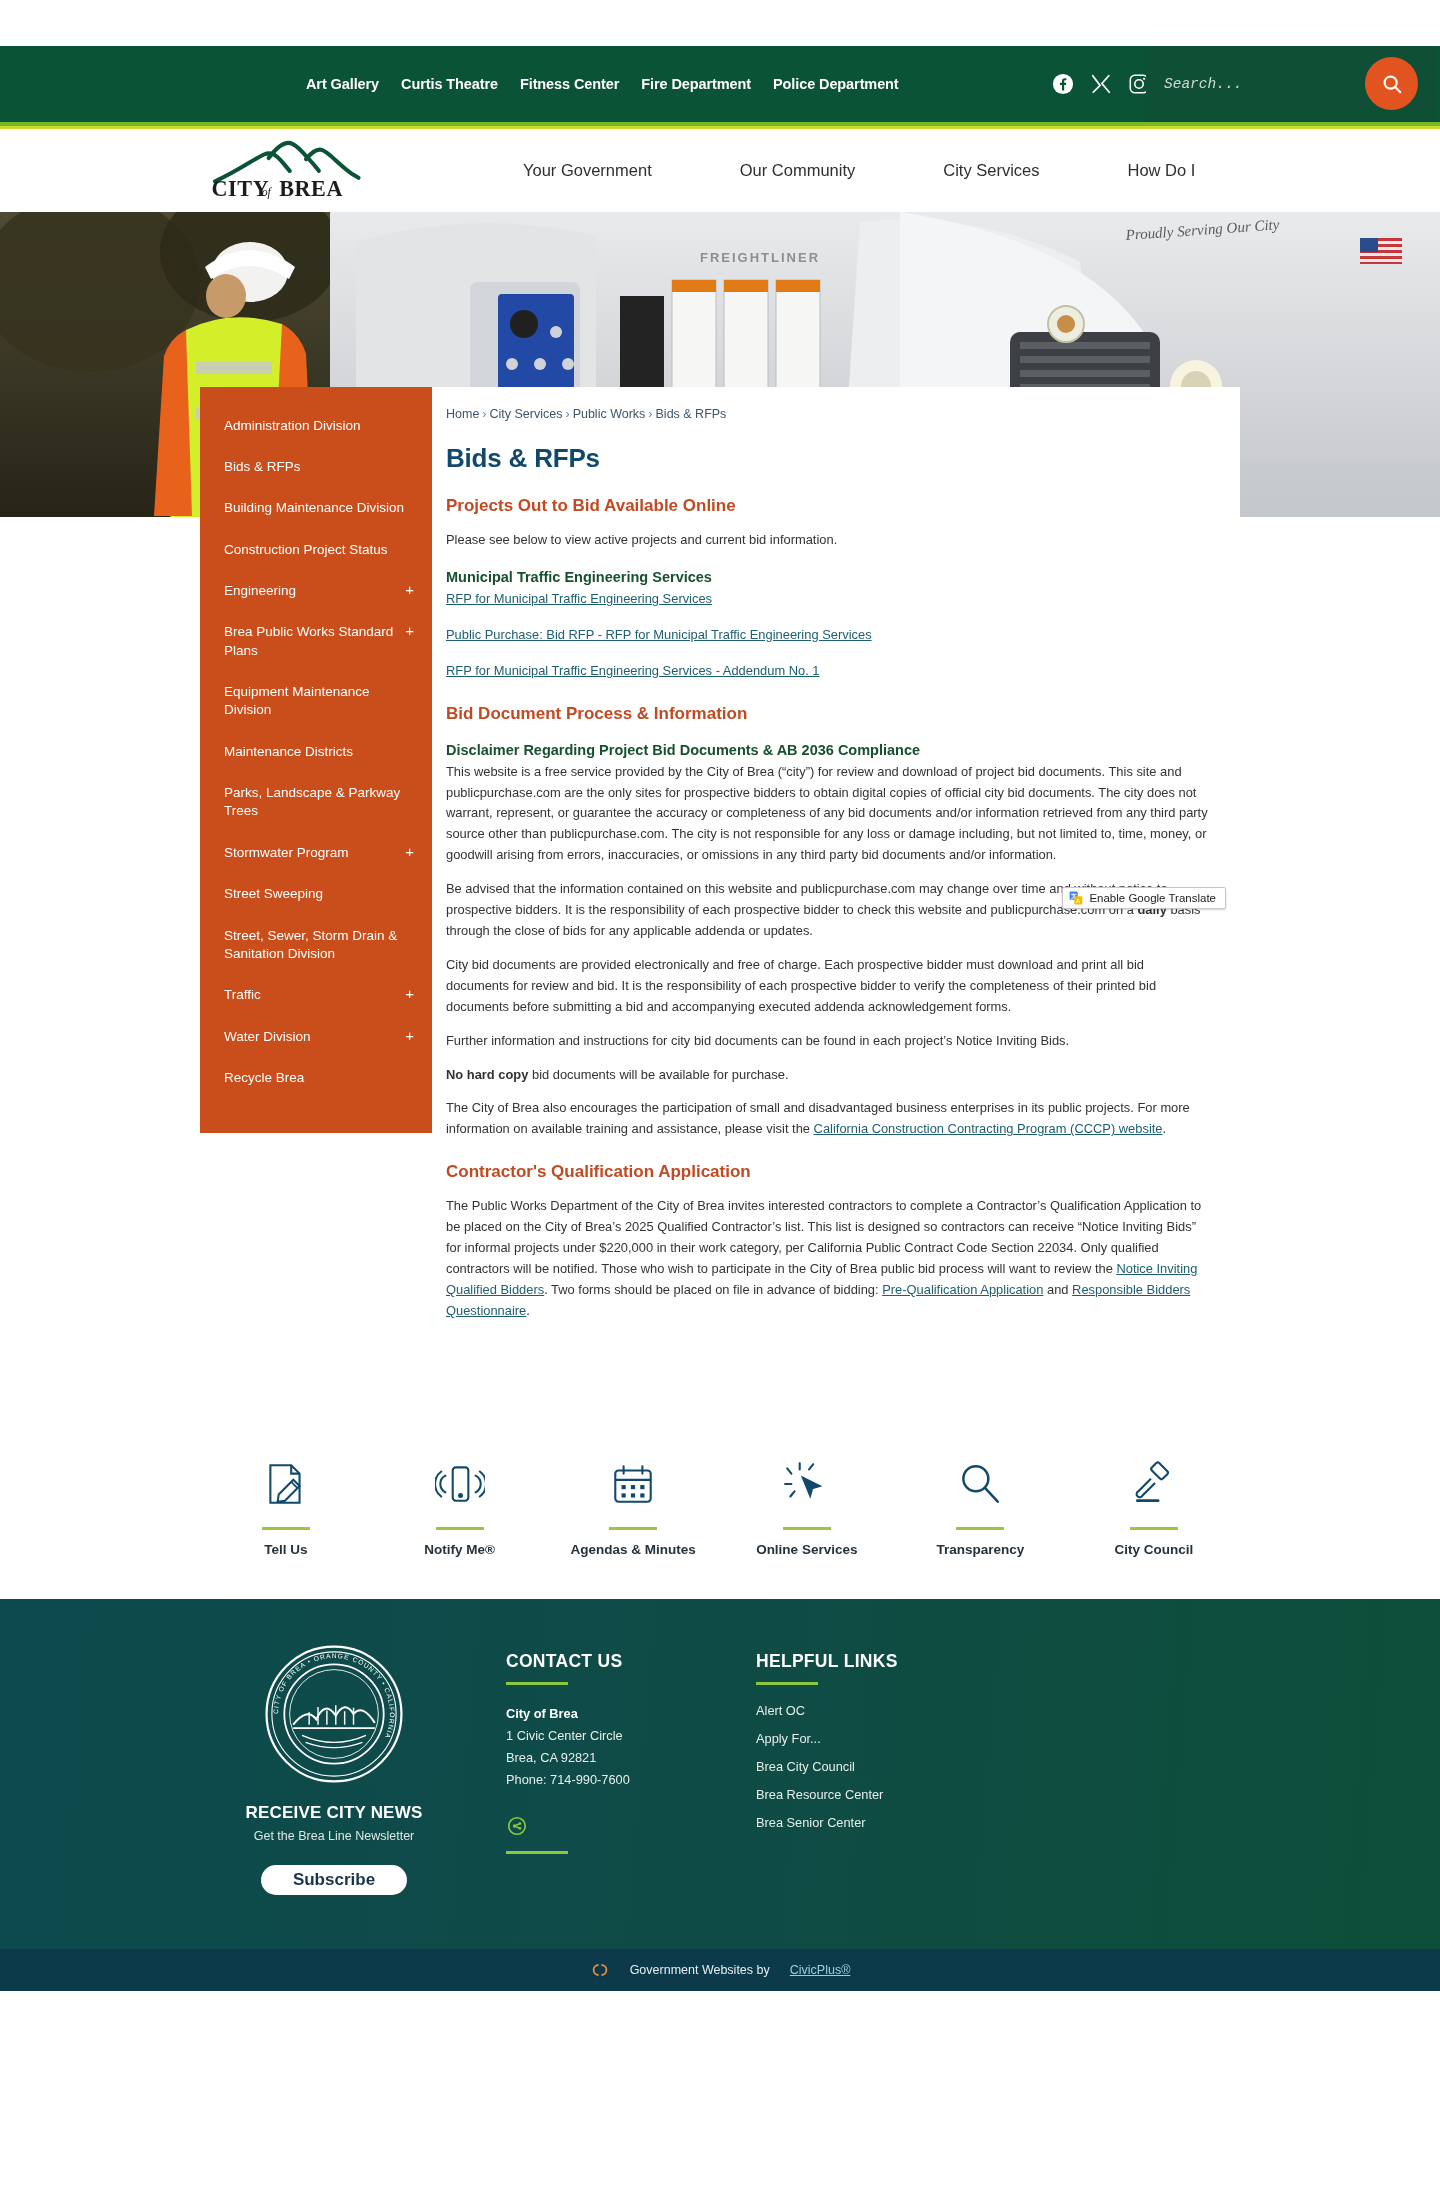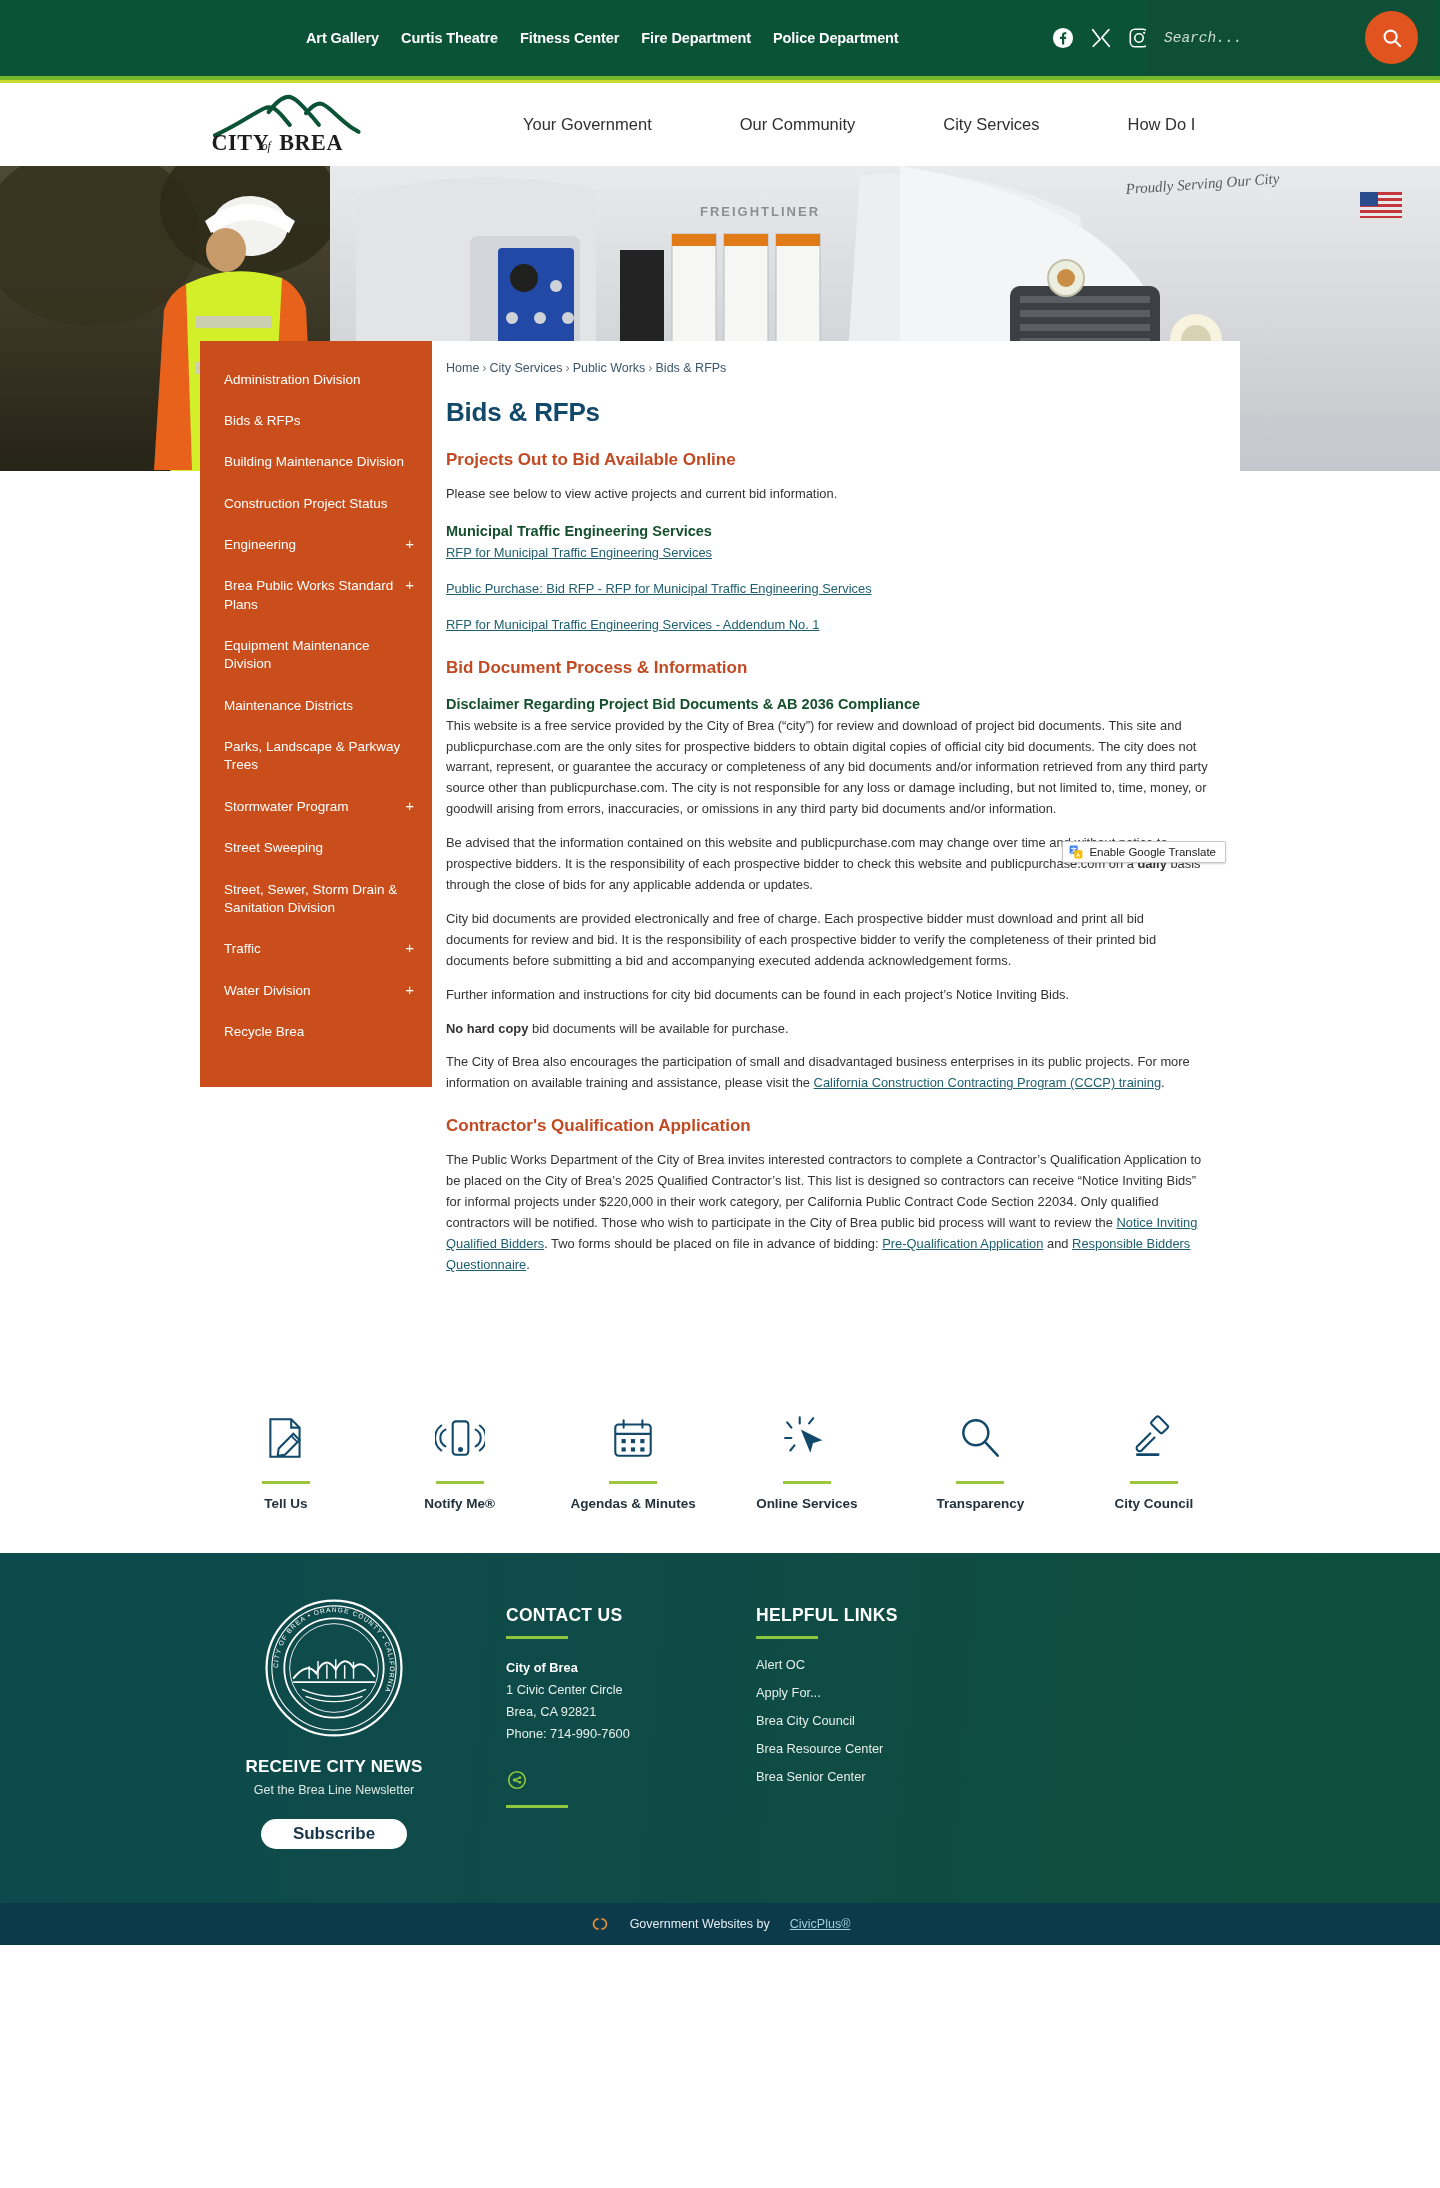--- a/index.html
+++ b/index.html
@@ -11,20 +11,21 @@
   }
   .page { width: 1440px; position: relative; overflow: hidden; }
 
   
   .topbar {
     height: 76px;
     background: #0b5337;
     display: flex;
     align-items: center;
     position: relative;
+    margin-top: 46px;
   }
   .topbar-inner {
     width: 1040px;
     margin: 0 auto;
     display: flex;
     align-items: center;
     height: 76px;
     position: relative;
   }
   .quicknav {
@@ -548,21 +549,21 @@
       <p class="body">This website is a free service provided by the City of Brea (“city”) for review and download of project bid documents. This site and publicpurchase.com are the only sites for prospective bidders to obtain digital copies of official city bid documents. The city does not warrant, represent, or guarantee the accuracy or completeness of any bid documents and/or information retrieved from any third party source other than publicpurchase.com. The city is not responsible for any loss or damage including, but not limited to, time, money, or goodwill arising from errors, inaccuracies, or omissions in any third party bid documents and/or information.</p>
 
       <p class="body"><span>Be advised that the information contained on this website and publicpurchase.com may change over time and without notice to prospective bidders. It is the responsibility of each prospective bidder to check this website and publicpurchase.com on a </span><b>daily</b><span> basis through the close of bids for any applicable addenda or updates.</span></p>
 
       <p class="body">City bid documents are provided electronically and free of charge. Each prospective bidder must download and print all bid documents for review and bid. It is the responsibility of each prospective bidder to verify the completeness of their printed bid documents before submitting a bid and accompanying executed addenda acknowledgement forms.</p>
 
       <p class="body">Further information and instructions for city bid documents can be found in each project’s Notice Inviting Bids.</p>
 
       <p class="body"><b>No hard copy</b><span> bid documents will be available for purchase.</span></p>
 
-      <p class="body"><span>The City of Brea also encourages the participation of small and disadvantaged business enterprises in its public projects. For more information on available training and assistance, please visit the </span><a class="inline">California Construction Contracting Program (CCCP) training</a><span>.</span></p>
+      <p class="body"><span>The City of Brea also encourages the participation of small and disadvantaged business enterprises in its public projects. For more information on available training and assistance, please visit the </span><a class="inline">California Construction Contracting Program (CCCP) website</a><span>.</span></p>
 
       <h2 class="sec">Contractor's Qualification Application</h2>
 
       <p class="body"><span>The Public Works Department of the City of Brea invites interested contractors to complete a Contractor’s Qualification Application to be placed on the City of Brea’s 2025 Qualified Contractor’s list. This list is designed so contractors can receive “Notice Inviting Bids” for informal projects under $220,000 in their work category, per California Public Contract Code Section 22034. Only qualified contractors will be notified. Those who wish to participate in the City of Brea public bid process will want to review the </span><a class="inline">Notice Inviting Qualified Bidders</a><span>. Two forms should be placed on file in advance of bidding: </span><a class="inline">Pre-Qualification Application</a><span> and </span><a class="inline">Responsible Bidders Questionnaire</a><span>.</span></p>
 
       <div class="gtrans">
         <svg class="gicon" viewBox="0 0 24 24">
           <rect x="1" y="1" width="14" height="14" rx="2" fill="#4285f4"></rect>
           <text x="3.5" y="12" font-family="Liberation Sans, sans-serif" font-size="10" font-weight="700" fill="#fff">文</text>
           <rect x="9" y="9" width="14" height="14" rx="2" fill="#fbbc05"></rect>

